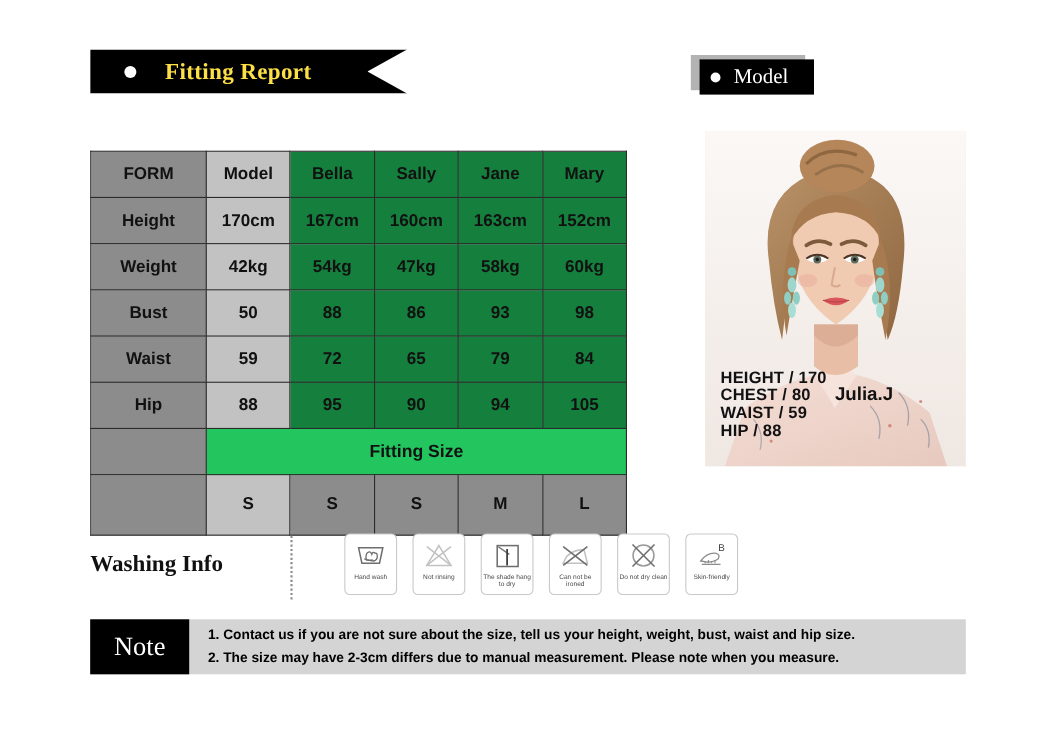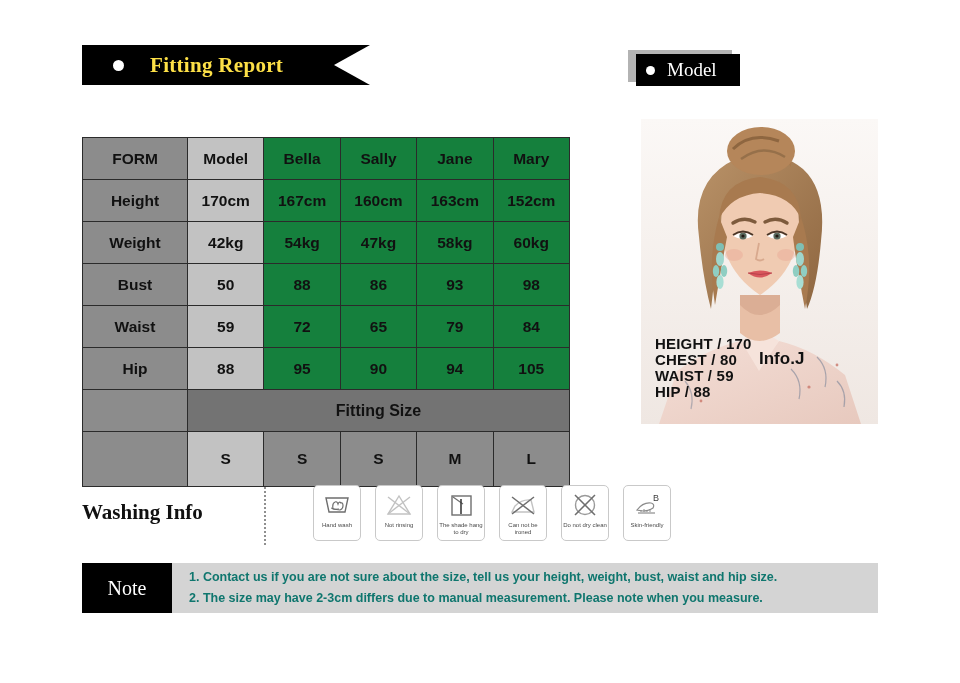--- a/index.html
+++ b/index.html
@@ -112,21 +112,21 @@
     color: #111111;
     height: 33px;
     padding: 4px;
   }
   .c-head    { background: #8c8c8c; width: 96px; }
   .c-model   { background: #c2c2c2; }
   .c-white   { background: #15803d; }
   .c-grey    { background: #8c8c8c; }
   .c-empty   { background: #8c8c8c; }
   td.fitting-size {
-    background: #737373;
+    background: #22c55e;
     font-size: 16px;
   }
   tr.size-row td { height: 46px; }
 
   
   .photo {
     position: absolute;
     left: 641px;
     top: 119px;
     width: 237px;
@@ -211,36 +211,36 @@
     height: 50px;
     background: #d4d4d4;
     display: flex;
     align-items: stretch;
   }
   .note-badge {
     width: 90px;
     background: #000000;
     color: #ffffff;
     font-family: "Liberation Serif", serif;
-    font-size: 20px;
+    font-size: 24px;
     display: flex;
     align-items: center;
     justify-content: center;
     flex: none;
   }
   .note-lines {
     flex: 1;
     display: flex;
     flex-direction: column;
     justify-content: center;
     padding-left: 17px;
   }
   .note-line {
     font-size: 12.5px;
-    color: #0f766e;
+    color: #000000;
     line-height: 21px;
     font-weight: bold;
   }
 </style>
 </head>
 <body>
 
 <div class="ribbon">
   <span class="ribbon-dot"></span>
   <span class="ribbon-title">Fitting Report</span>
@@ -403,21 +403,21 @@
 
     <path d="M150 250 Q162 262 158 280" stroke="#8a8f9e" stroke-width="1.2" fill="none" opacity=".7"></path>
     <path d="M176 238 Q188 250 184 268" stroke="#8a8f9e" stroke-width="1.2" fill="none" opacity=".7"></path>
     <path d="M196 262 Q206 272 203 288" stroke="#8a8f9e" stroke-width="1.2" fill="none" opacity=".7"></path>
     <circle cx="168" cy="268" r="1.6" fill="#c9776a" opacity=".8"></circle>
     <circle cx="196" cy="246" r="1.4" fill="#c9776a" opacity=".8"></circle>
     <circle cx="60" cy="282" r="1.4" fill="#c9776a" opacity=".8"></circle>
     <path d="M44 262 Q54 274 50 290" stroke="#8a8f9e" stroke-width="1.2" fill="none" opacity=".6"></path>
   </svg>
 
-  <div class="photo-name">Info.J</div>
+  <div class="photo-name">Julia.J</div>
 
   <div class="photo-stats">
     <div>HEIGHT /  170</div>
     <div>CHEST /  80</div>
     <div>WAIST /  59</div>
     <div>HIP /  88</div>
   </div>
 </div>
 
 <div class="washing-title">Washing Info</div>

